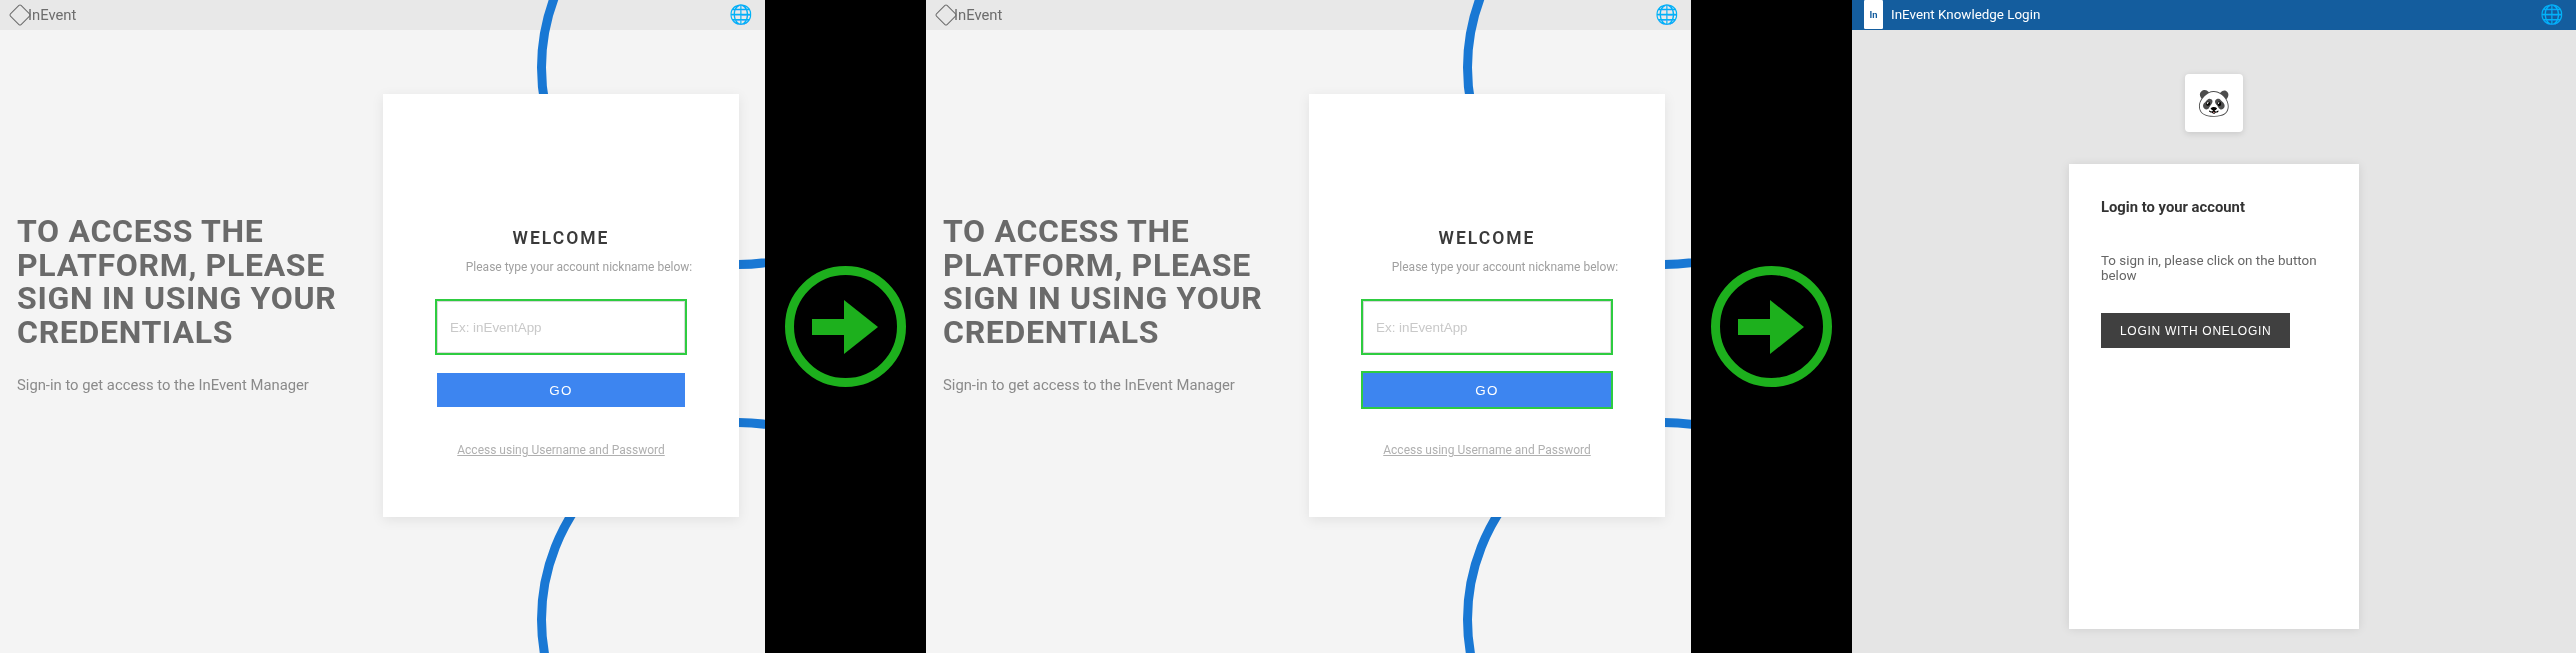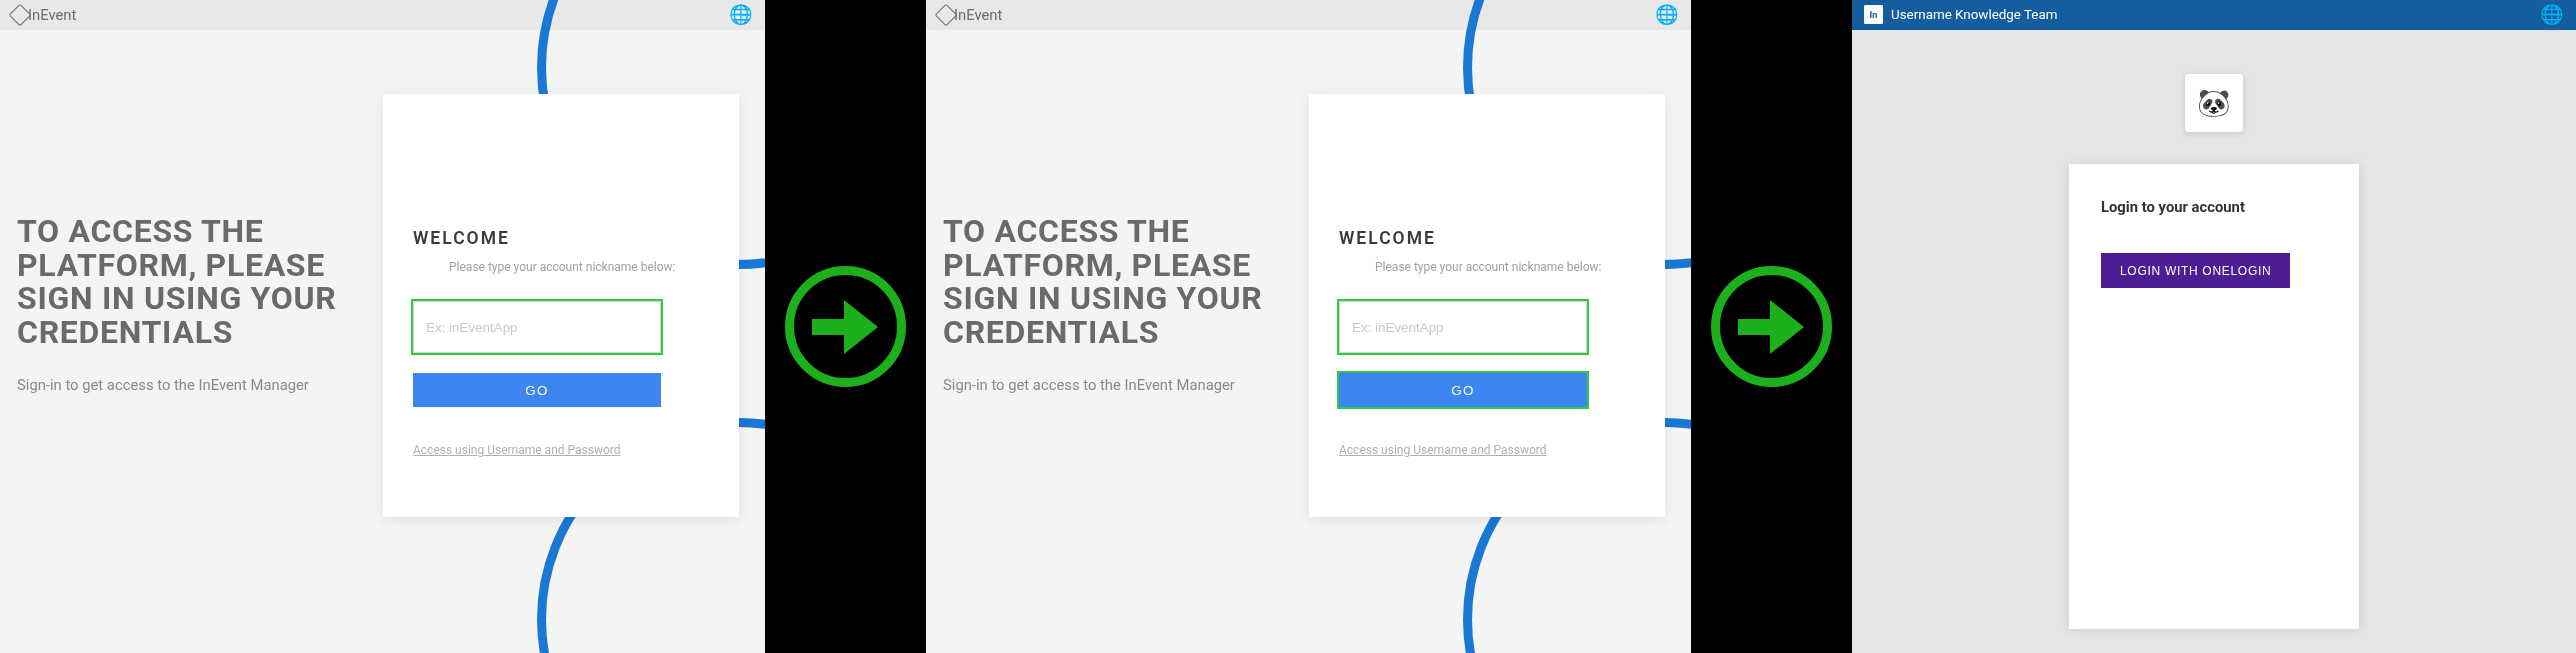--- a/index.html
+++ b/index.html
@@ -59,21 +59,21 @@
   .card {
     position: absolute;
     left: 383px;
     top: 94px;
     width: 356px;
     height: 423px;
     background: #ffffff;
     box-shadow: 0 2.7px 12px rgba(0,0,0,0.08);
     display: flex;
     flex-direction: column;
-    align-items: flex-start;
+    align-items: center;
     padding: 44px 30px;
     z-index: 5;
   }
   .card .logoimg {
     width: 60px; height: 60px; margin-bottom: 30px;
     display:flex; align-items:center; justify-content:center;
     color:#999; font-size:9.4px;
   }
   .card h2 {
     font-size: 17.5px;
@@ -180,21 +180,21 @@
     background: #145d9e;
     display: flex;
     align-items: center;
     padding: 0 12px;
     color: #fff;
     font-size: 13.4px;
     justify-content: space-between;
   }
   .ol-topbar-left { display:flex; align-items:center; gap:8px; }
   .ol-logo {
-    width: 19px; height: 19px;
+    width: 19px; height: 29px;
     background: #fff;
     display:flex; align-items:center; justify-content:center;
     color:#145d9e; font-size:9.4px; font-weight:bold;
     border-radius:1.3px;
   }
   .ol-globe { color:#fff; font-size:19px; }
   .ol-logo-box {
     position:absolute;
     top:74px; left:50%;
     transform:translateX(-50%);
@@ -220,21 +220,21 @@
     font-weight:700;
     color:#333;
     margin-bottom:37px;
   }
   .ol-card p {
     font-size:13.4px;
     color:#666;
     margin-bottom:30px;
   }
   .ol-btn {
-    background:#4c1d95;
+    background:#404040;
     color:#fff;
     border:none;
     padding:10.7px 19px;
     font-size:12px;
     letter-spacing:0.7px;
     cursor:pointer;
   }
 </style>
 </head>
 <body>
@@ -296,25 +296,26 @@
 <div class="panel sep">
   <div class="sep-circle">
     <div class="sep-arrow"></div>
   </div>
 </div>
 
 <div class="panel panel-onelogin">
   <div class="ol-topbar">
     <div class="ol-topbar-left">
       <div class="ol-logo">In</div>
-      <span>Username Knowledge Team</span>
+      <span>InEvent Knowledge Login</span>
     </div>
     <span class="ol-globe">🌐</span>
   </div>
   <div class="ol-logo-box">
     <span>🐼</span>
   </div>
   <div class="ol-card">
     <h3>Login to your account</h3>
+    <p>To sign in, please click on the button below</p>
     <button class="ol-btn">LOGIN WITH ONELOGIN</button>
   </div>
 </div>
 
 
 </body></html>

